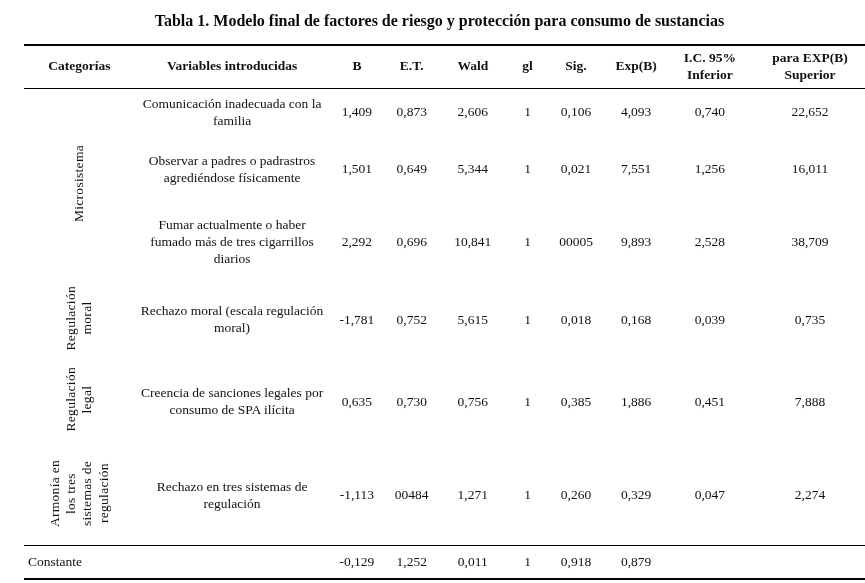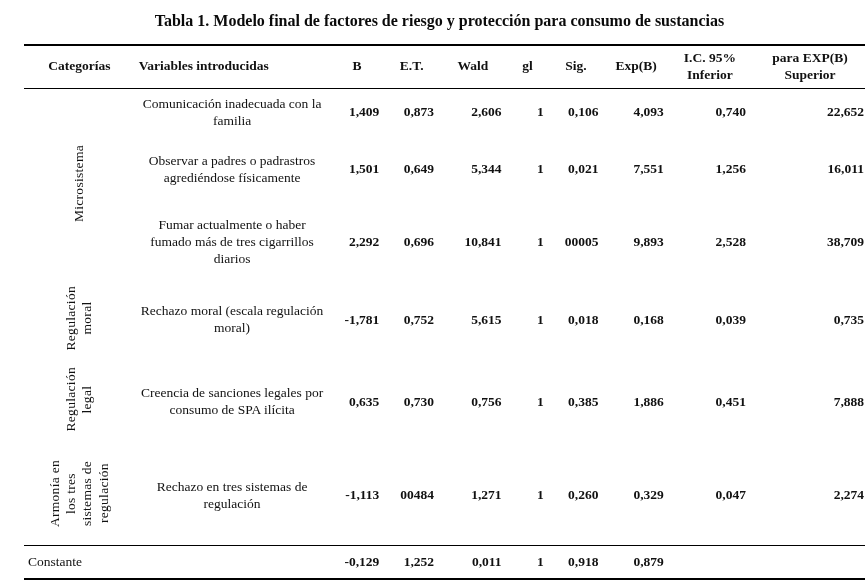--- a/index.html
+++ b/index.html
@@ -15,29 +15,29 @@
   table.results {
     width:845px; border-collapse:collapse; table-layout:fixed;
     border-top:2px solid #000; border-bottom:2px solid #000;
     font-size:13.5px;
   }
   thead th {
     font-weight:bold; vertical-align:middle; padding:3px 4px;
     border-bottom:1.5px solid #000; white-space:pre-line; line-height:1.25;
     text-align:center;
   }
-  thead th.var-h { text-align:left; }
+  thead th.var-h { text-align:center; }
   td { padding:3px 5px; vertical-align:middle; line-height:1.25; }
   td.cat { text-align:center; }
   .vert {
     display:inline-block; writing-mode:vertical-rl; transform:rotate(180deg);
     white-space:pre-line; line-height:1.2; letter-spacing:0.3px;
   }
   td.var { text-align:center; }
-  td.num { text-align:right;font-weight:bold; }
+  td.num { text-align:center; }
   tr.constante-row td { border-top:1.5px solid #000; height:26px; }
   td.const-label { text-align:left; padding-left:4px; }
 </style>
 </head>
 <body>
 
 <div class="page">
 
   <div class="title">
     <div>Tabla 1.  Modelo final de factores de riesgo y protección para consumo de sustancias</div>

